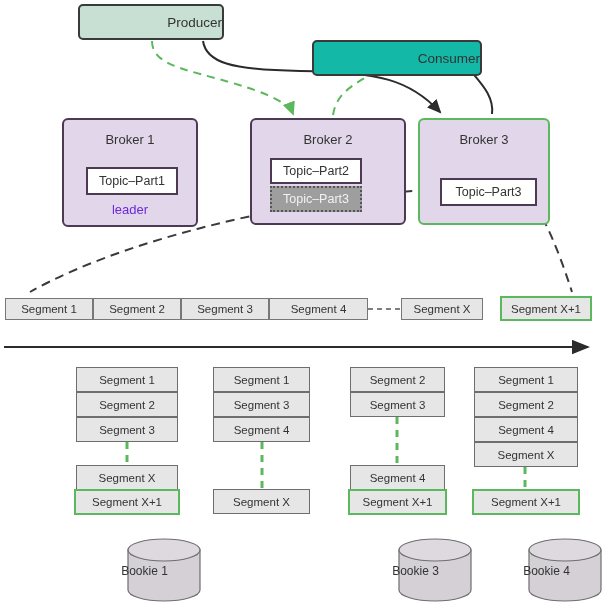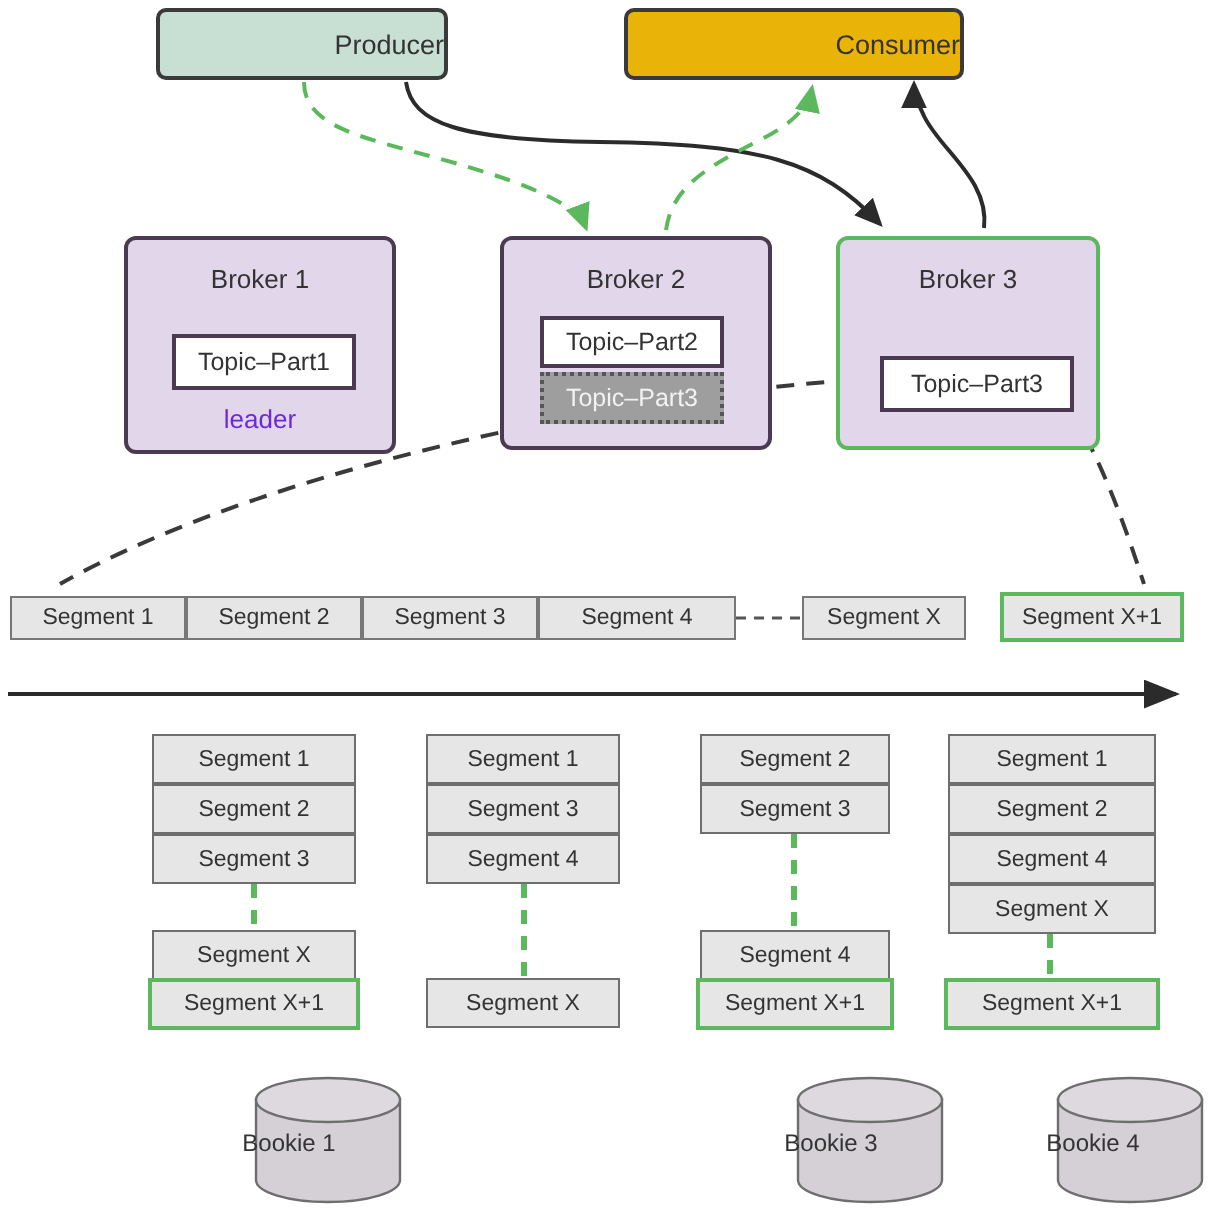--- a/index.html
+++ b/index.html
@@ -4,21 +4,21 @@
 <style>
   html,body{margin:0;padding:0;background:#ffffff;}
   body{width:604px;height:608px;overflow:hidden;font-family:"Liberation Sans","DejaVu Sans",sans-serif;}
   #stage{position:relative;width:604px;height:608px;background:#fff;}
   #svg-layer{position:absolute;left:0;top:0;width:604px;height:608px;pointer-events:none;}
 
   .node{position:absolute;box-sizing:border-box;display:flex;align-items:center;justify-content:flex-end;text-align:center;color:#333;}
 
   .endpoint{border:2px solid #3a3a3a;border-radius:5px;font-size:13.5px;}
   .producer-box{background:#c8e0d4;}
-  .consumer-box{background:#eab308;}
+  .consumer-box{background:#14b8a6;margin-top:36px;}
 
   .broker-box{background:#e2d6ea;border:2px solid #4b3a52;border-radius:6px;display:block;margin-left:10px;}
   .broker-box.highlight{border-color:#5cb85c;}
   .broker-title{position:absolute;left:0;right:0;top:12px;font-size:13px;text-align:center;color:#333;}
   .broker-sub{position:absolute;left:0;right:0;bottom:8px;font-size:13px;text-align:center;color:#6d28d9;}
 
   .topic-box{position:absolute;box-sizing:border-box;background:#ffffff;border:2px solid #4b3a52;
     display:flex;align-items:center;justify-content:center;font-size:12.5px;color:#333;}
   .topic-box.muted{background:#9e9e9e;border:2px dotted #555;color:#f2f2f2;}
 
@@ -81,21 +81,21 @@
   <div class="node endpoint consumer-box" style="left:312px;top:4px;width:170px;height:36px;">
     <span>Consumer</span>
   </div>
 
   <div class="node broker-box" style="left:52px;top:118px;width:136px;height:109px;">
     <div class="broker-title">Broker 1</div>
     <div class="topic-box" style="left:22px;top:47px;width:92px;height:28px;">Topic–Part1</div>
     <div class="broker-sub">leader</div>
   </div>
 
-  <div class="node broker-box" style="left:240px;top:118px;width:136px;height:107px;">
+  <div class="node broker-box" style="left:240px;top:118px;width:156px;height:107px;">
     <div class="broker-title">Broker 2</div>
     <div class="topic-box" style="left:18px;top:38px;width:92px;height:26px;">Topic–Part2</div>
     <div class="topic-box muted" style="left:18px;top:66px;width:92px;height:26px;">Topic–Part3</div>
   </div>
 
   <div class="node broker-box highlight" style="left:408px;top:118px;width:132px;height:107px;">
     <div class="broker-title">Broker 3</div>
     <div class="topic-box" style="left:20px;top:58px;width:97px;height:28px;">Topic–Part3</div>
   </div>
 

